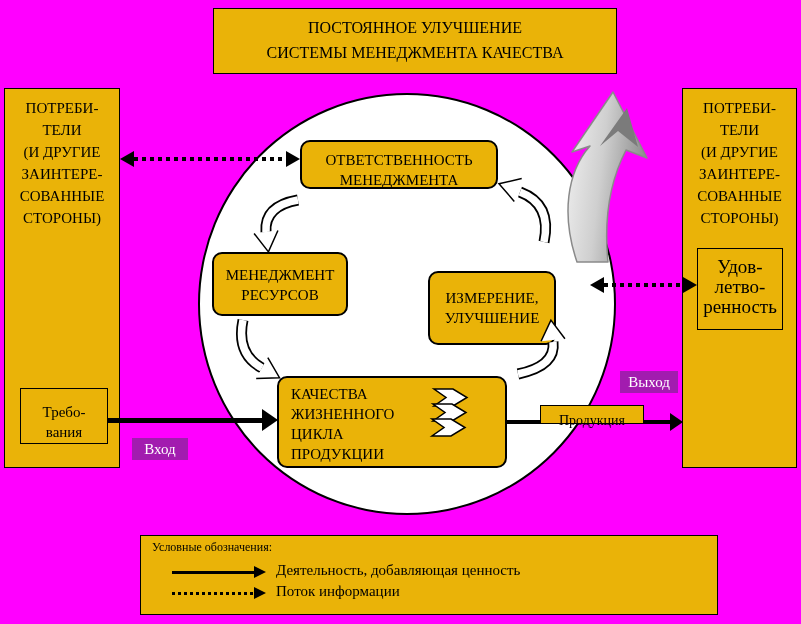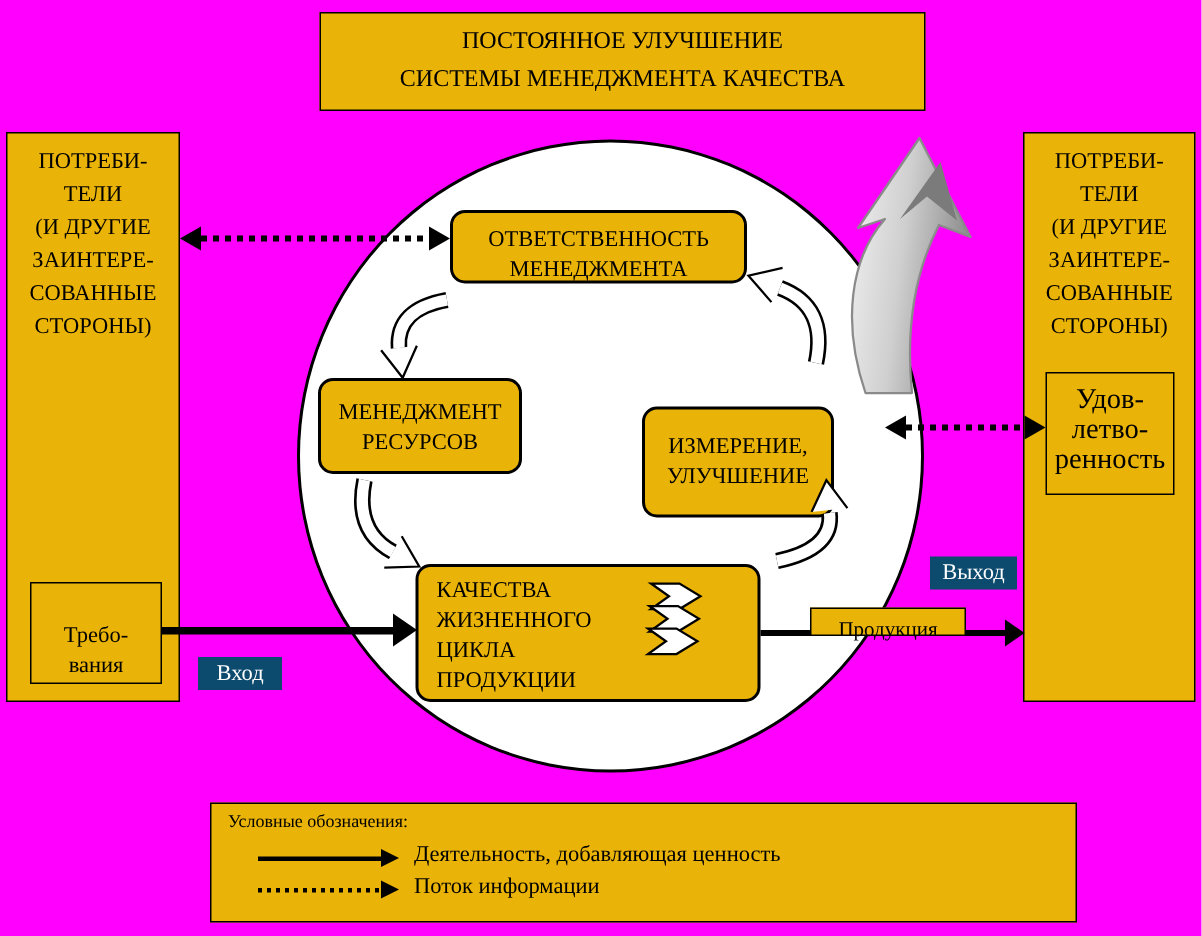--- a/index.html
+++ b/index.html
@@ -9,34 +9,34 @@
     font-family:"Liberation Serif","DejaVu Serif",serif;color:#000;
   }
   .box{
     position:absolute;background:#eab308;border:1.5px solid #000;
     box-sizing:border-box;text-align:center;
   }
   .title-box{left:213px;top:8px;width:404px;height:66px;font-size:16px;line-height:25px;padding-top:6px;}
   .party{top:88px;width:116px;height:380px;font-size:15px;line-height:22px;padding-top:8px;}
   .party-left{left:4px;}
   .party-right{left:682px;width:115px;}
-  .req-box{left:20px;top:388px;width:88px;height:68px;font-size:15px;line-height:20px;padding-top:25px;}
+  .req-box{left:20px;top:388px;width:88px;height:56px;font-size:15px;line-height:20px;padding-top:13px;}
   .sat-box{left:697px;top:248px;width:86px;height:82px;font-size:19px;line-height:20px;padding-top:8px;}
   .circle{position:absolute;left:198px;top:93px;width:414px;height:418px;border:2px solid #000;border-radius:50%;background:#fff;}
   .rbox{border-radius:10px;border-width:2px;font-size:15px;line-height:20px;}
   .resp-box{left:300px;top:140px;width:198px;height:49px;padding-top:8px;}
   .res-box{left:212px;top:252px;width:136px;height:64px;padding-top:11px;}
   .meas-box{left:428px;top:245px;width:128px;height:74px;padding-top:15px;margin-top:26px;}
   .proc-box{left:277px;top:376px;width:230px;height:92px;text-align:left;padding:6px 0 0 12px;}
   .overlay{position:absolute;left:0;top:0;pointer-events:none;}
   .ab{stroke:#000;stroke-width:11;fill:none;}
   .aw{stroke:#fff;stroke-width:7.5;fill:none;}
   .ah{fill:#fff;stroke:#000;stroke-width:1.5;}
   .chev{fill:#fff;stroke:#000;stroke-width:1.5;}
-  .flabel{position:absolute;background:#0c4a6e;color:#fff;font-size:15px;text-align:center;}
+  .flabel{position:absolute;background:#a21caf;color:#fff;font-size:15px;text-align:center;}
   .in-label{left:132px;top:391px;width:56px;height:22px;line-height:22px;margin-top:47px;}
   .out-label{left:620px;top:371px;width:58px;height:22px;line-height:22px;}
   .prod-box{left:540px;top:405px;width:104px;height:19px;font-size:14px;line-height:30px;}
   .hline{position:absolute;background:#000;}
   .tri-right{position:absolute;width:0;height:0;border-style:solid;border-color:transparent;border-right-width:0;}
   .dotted-arrow{position:absolute;display:flex;align-items:center;height:16px;}
   .dots{flex:1;height:4px;background:repeating-linear-gradient(90deg,#000 0 4px,transparent 4px 8px);}
   .dhead-l{width:0;height:0;border:8px solid transparent;border-left:0;border-right:14px solid #000;}
   .dhead-r{width:0;height:0;border:8px solid transparent;border-right:0;border-left:14px solid #000;}
   .legend-box{left:140px;top:535px;width:578px;height:80px;}

